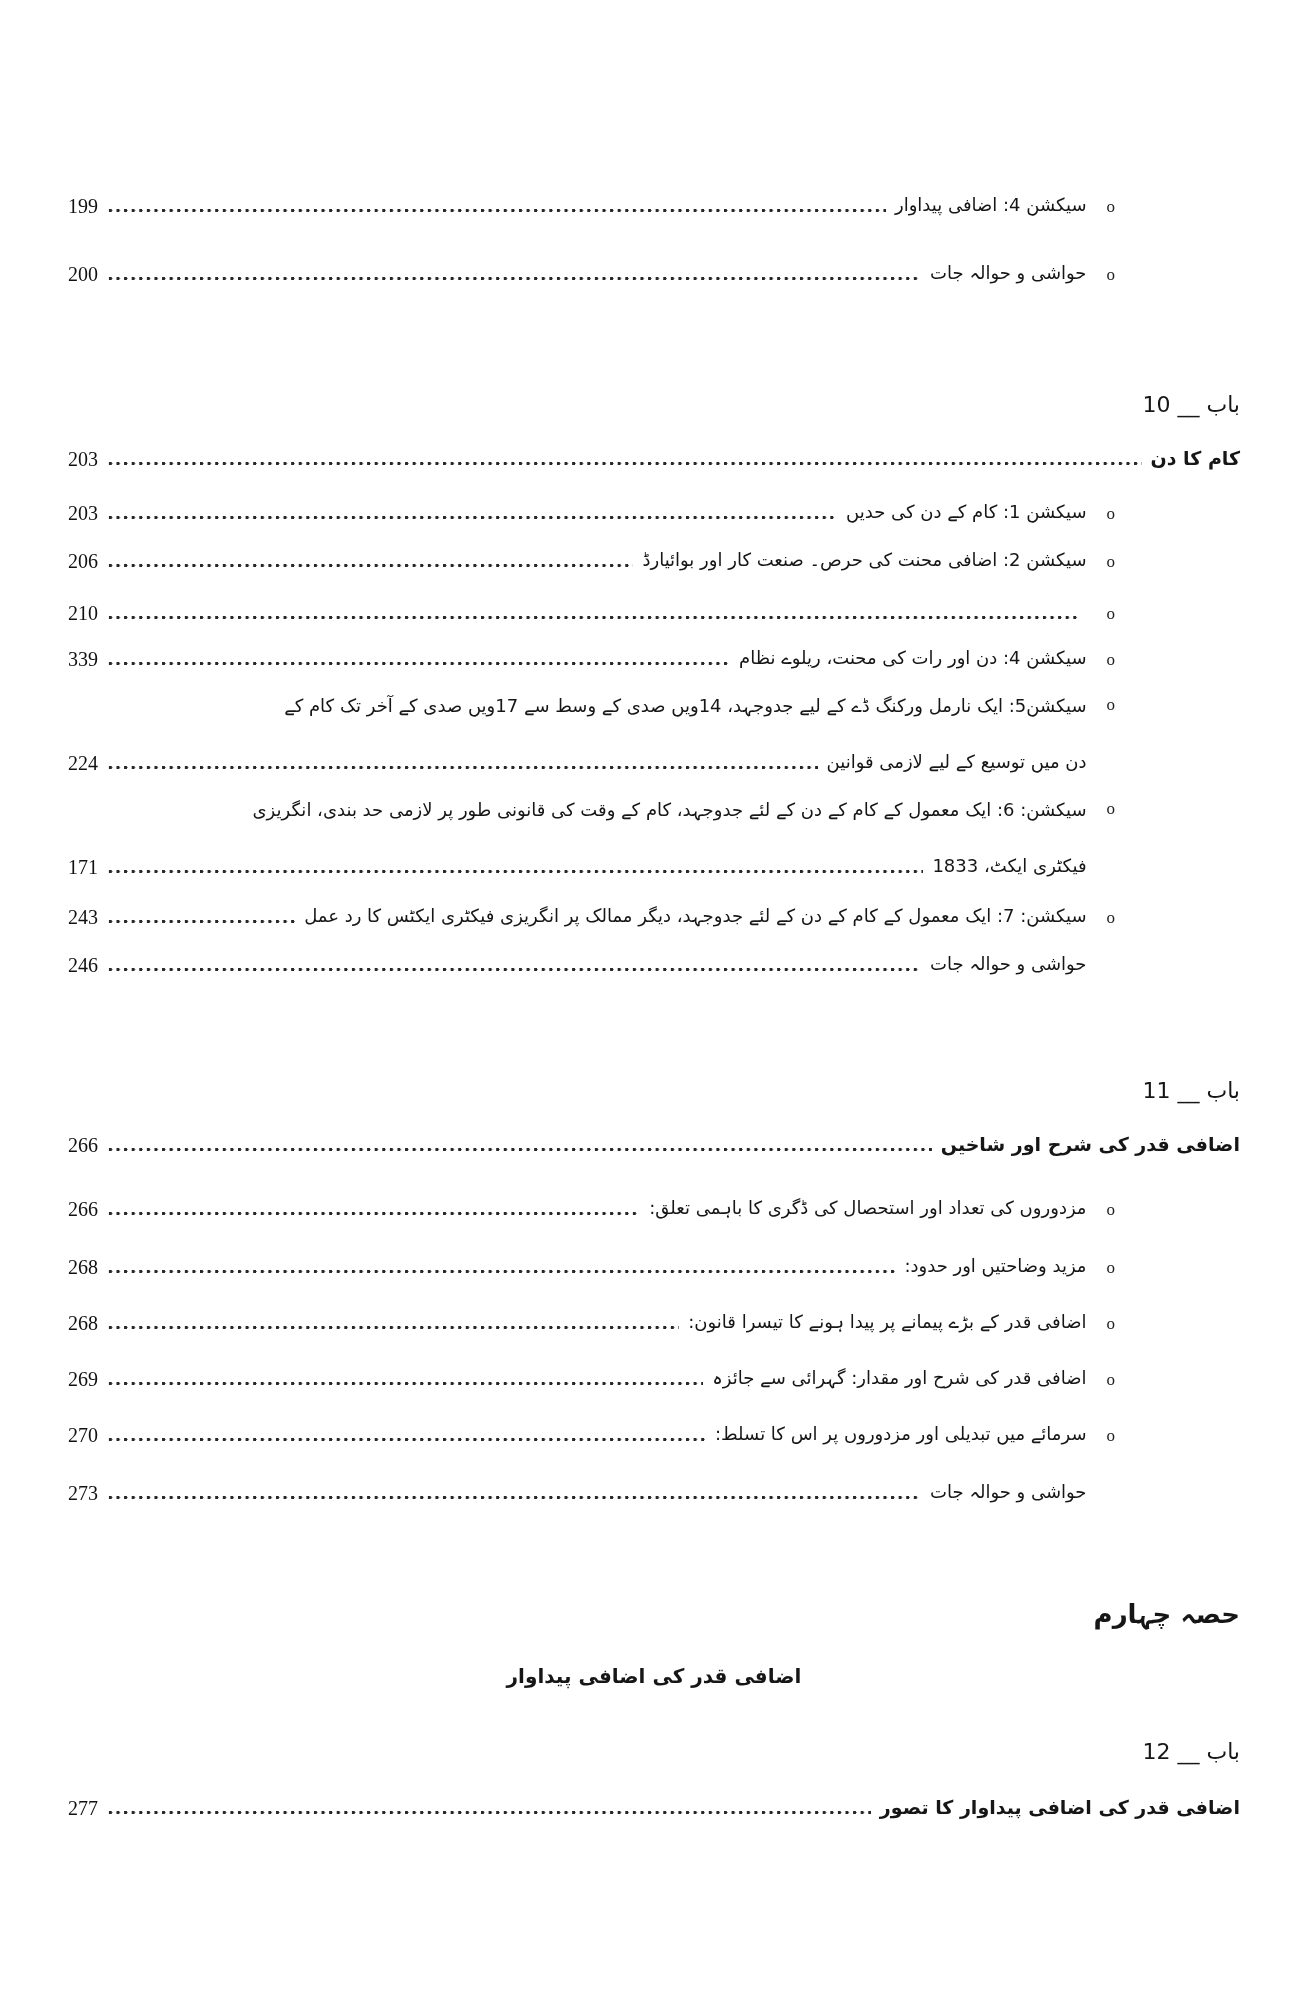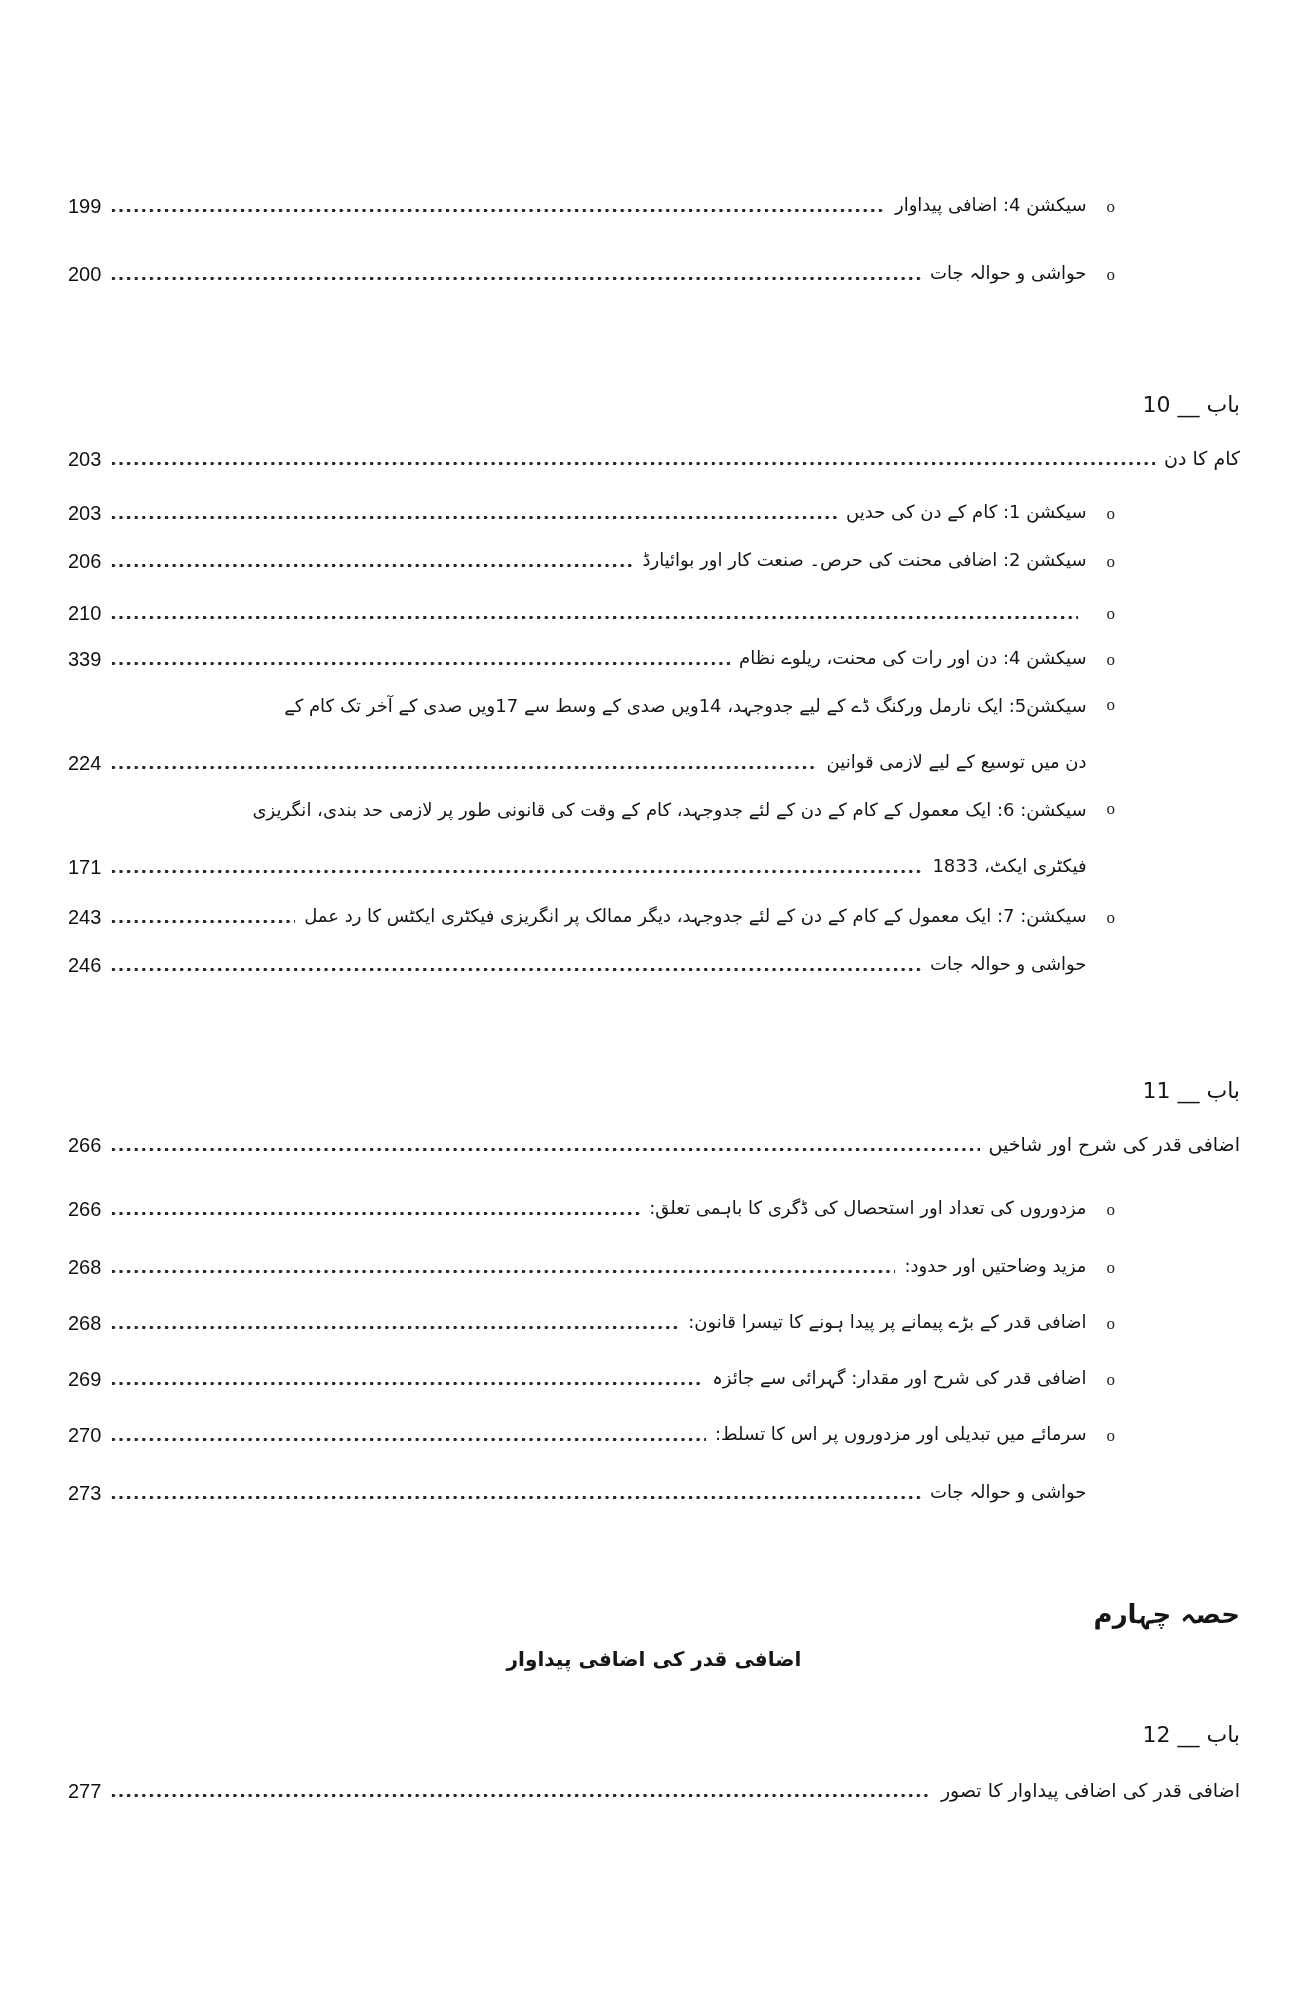--- a/index.html
+++ b/index.html
@@ -7,30 +7,30 @@
   body{width:1316px;height:2000px;background:#ffffff;color:#161616;
        font-family:"DejaVu Sans",sans-serif;overflow:hidden}
   .page{direction:rtl;padding:187px 76px 0 68px}
 
   .row{display:flex;direction:rtl;align-items:flex-end;height:36px}
   .row2{display:flex;direction:rtl;align-items:flex-start}
   .row2 .content{flex:1;min-width:0}
   .line2row{display:flex;direction:rtl;align-items:flex-end;height:36px;margin-top:20px}
 
   .txt{font-size:18px;line-height:36px;white-space:nowrap}
-  .title-txt{font-weight:normal;font-size:19px}
+  .title-txt{font-weight:bold;font-size:19px}
   .bullet{font-family:"Liberation Serif",serif;font-size:17px;line-height:33px;
           margin-left:20px;color:#222}
   .bullet.ghost{visibility:hidden}
   .bulleted{padding-right:125px}
 
   .dots{flex:1 1 auto;min-width:14px;height:9px;margin:0 9px 8px 9px;align-self:flex-end;
         background-image:radial-gradient(circle at 3.5px 4.5px,#262626 1.5px,transparent 2px);
         background-size:7.6px 9px;background-repeat:repeat-x;background-position:left bottom}
-  .num{font-family:Liberation Sans, sans-serif;font-size:20px;line-height:34px;direction:ltr;color:#111}
+  .num{font-family:Liberation Serif, serif;font-size:20px;line-height:34px;direction:ltr;color:#111}
 
   .chap{font-size:22px;line-height:42px;height:42px;white-space:nowrap}
   .part-h{font-weight:bold;font-size:26px;line-height:40px;height:40px;}
   .part-sub{font-weight:bold;font-size:20px;line-height:34px;height:34px;text-align:center}
 
   
   .r200{margin-top:32px}
   .h10{margin-top:93px}
   .t203{margin-top:14px}
   .rs1{margin-top:18px}
@@ -43,21 +43,21 @@
   .rn246{margin-top:12px}
   .h11{margin-top:88px}
   .t266{margin-top:14px}
   .ri1{margin-top:28px}
   .ri2{margin-top:22px}
   .ri3{margin-top:20px}
   .ri4{margin-top:20px}
   .ri5{margin-top:20px}
   .rn273{margin-top:22px}
   .ph{margin-top:84px}
-  .ps{margin-top:8px}
+  .ps{margin-top:25px}
   .h12{margin-top:38px}
   .t277{margin-top:16px}
 </style>
 </head>
 <body>
 
 <div class="page">
 
   <div class="row bulleted">
     <span class="bullet">o</span>

